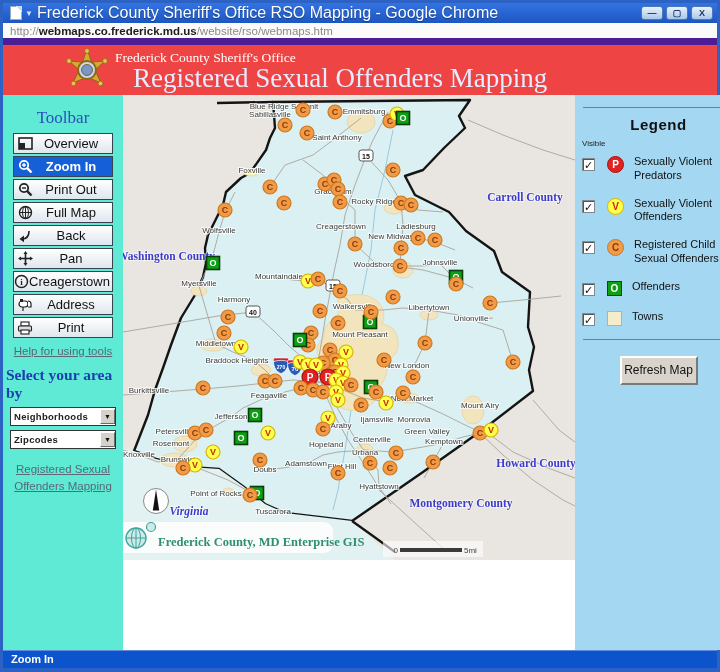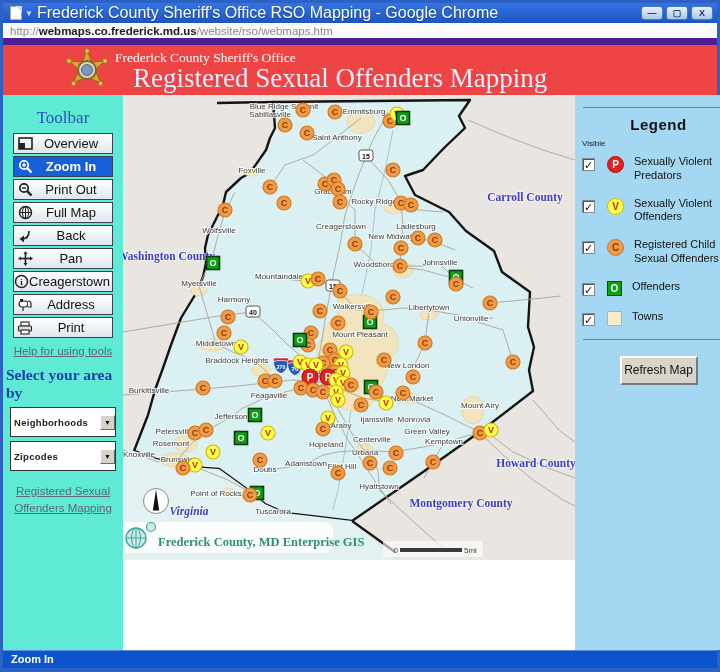--- a/index.html
+++ b/index.html
@@ -34,21 +34,21 @@
 
   
   .tb-title { font-family:"Liberation Serif",serif; font-size:17px; color:#2b50bb; text-align:center; margin-bottom:5px; }
   .tb-btn { width:100px; height:21px; margin:0 auto 2px auto; display:flex; align-items:center; border:1px solid #39424e; background:linear-gradient(#ffffff,#dfe6ed); font-size:13px; color:#111; cursor:pointer; }
   .tb-btn .ic { width:22px; display:flex; justify-content:center; align-items:center; }
   .tb-btn .lbl { flex:1; text-align:center; padding-right:6px; }
   .tb-btn.active { background:#1560d8; color:#fff; font-weight:bold; }
   .tb-btn.active svg .stk { stroke:#fff; }
   .help-link { display:block; text-align:center; font-size:11.5px; color:#5a6878; text-decoration:underline; margin-top:7px; }
   .area-title { font-family:"Liberation Serif",serif; font-weight:bold; font-size:15.5px; color:#1c3fb0; margin:9px 0 5px 3px; }
-  .dd { width:106px; height:30px; margin:0 auto 4px auto; background:#fff; border:1px solid #333; display:flex; align-items:center; }
+  .dd { width:106px; height:19px; margin:0 auto 4px auto; background:#fff; border:1px solid #333; display:flex; align-items:center; }
   .dd .dd-text { flex:1; font-size:9.5px; font-weight:bold; color:#222; padding-left:3px; letter-spacing:.3px; }
   .dd .dd-arrow { width:15px; height:15px; background:#d6d2ca; border:1px solid; border-color:#fff #6a6a6a #6a6a6a #fff; font-size:7px; line-height:13px; text-align:center; color:#111; }
   .rso-link { display:block; text-align:center; font-size:11.5px; color:#5a6878; text-decoration:underline; margin-top:12px; line-height:1.5; }
 
   
   .legend-hr { border:none; border-top:1px solid #6d7f90; margin:6px 8px; }
   .legend-title { font-size:15px; font-weight:bold; color:#111; text-align:center; margin:8px 0 6px 0; letter-spacing:.5px; }
   .visible-lbl { font-size:8px; color:#222; margin-left:7px; }
   .legend-row { display:flex; align-items:flex-start; margin:0 4px 0 7px; padding:7px 0; }
   .cb { width:13px; height:13px; background:#fff; border:1px solid #808890; box-shadow:inset 1px 1px 0 #555; font-size:11px; line-height:12px; text-align:center; color:#111; flex:none; margin-top:3px; }

